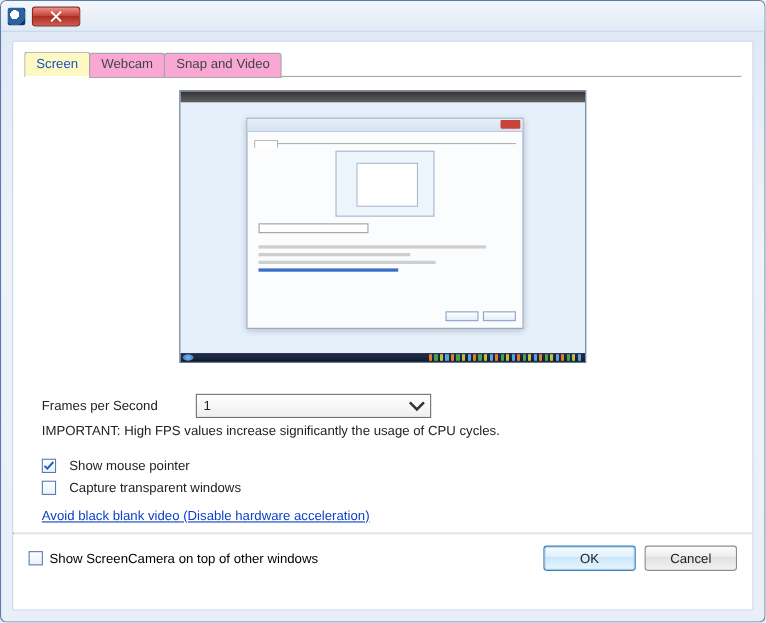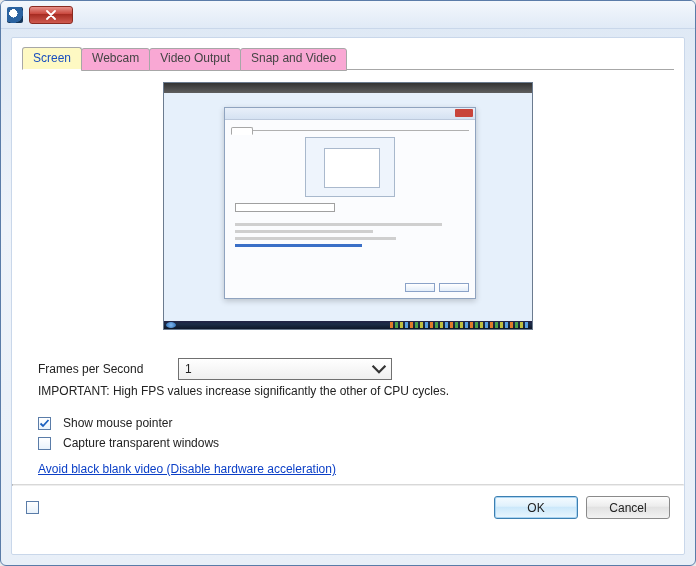--- a/index.html
+++ b/index.html
@@ -282,21 +282,20 @@
         <path d="M1 1 L9 9 M9 1 L1 9" stroke="#fff" stroke-width="1.8" stroke-linecap="round"></path>
       </svg>
     </div>
   </div>
 
   <div class="client">
 
     <div class="tabstrip">
       <div class="tab active"><span>Screen</span></div>
       <div class="tab inactive"><span>Webcam</span></div>
-      <div class="tab inactive"><span>Video Output</span></div>
       <div class="tab inactive"><span>Snap and Video</span></div>
     </div>
     <div class="tabline"></div>
 
     <div class="tab-body">
 
       <div class="preview-wrap">
         <div class="preview">
           <div class="top-frame"></div>
           <div class="inner-window">
@@ -326,21 +325,21 @@
           <span class="fps-label">Frames per Second</span>
           <div class="select">
             <span>1</span>
             <span class="chev">
               <svg viewBox="0 0 10 10">
                   <path d="M1 3 L5 7 L9 3" fill="none" stroke="#333" stroke-width="1.4"></path>
                 </svg>
             </span>
           </div>
         </div>
-        <div class="important">IMPORTANT: High FPS values increase significantly the other of CPU cycles.</div>
+        <div class="important">IMPORTANT: High FPS values increase significantly the usage of CPU cycles.</div>
 
         <div class="check-row">
           <span class="checkbox checked">
             <svg viewBox="0 0 11 11">
                 <path d="M1.5 5.5 L4 8 L9.5 2" fill="none" stroke="#1a5fbf" stroke-width="1.8"></path>
               </svg>
           </span>
           <span>Show mouse pointer</span>
         </div>
 
@@ -354,20 +353,21 @@
         <a class="link">Avoid black blank video (Disable hardware acceleration)</a>
       </div>
     </div>
 
     <hr class="bottom-sep">
 
     <div class="bottom-bar">
       <span class="checkbox">
         
       </span>
+      <span style="margin-left:6px">Show ScreenCamera on top of other windows</span>
       <span class="spacer"></span>
       <div class="btn default">
           <span>OK</span>
         </div>
       <div class="btn">
           <span>Cancel</span>
         </div>
     </div>
 
   </div>

